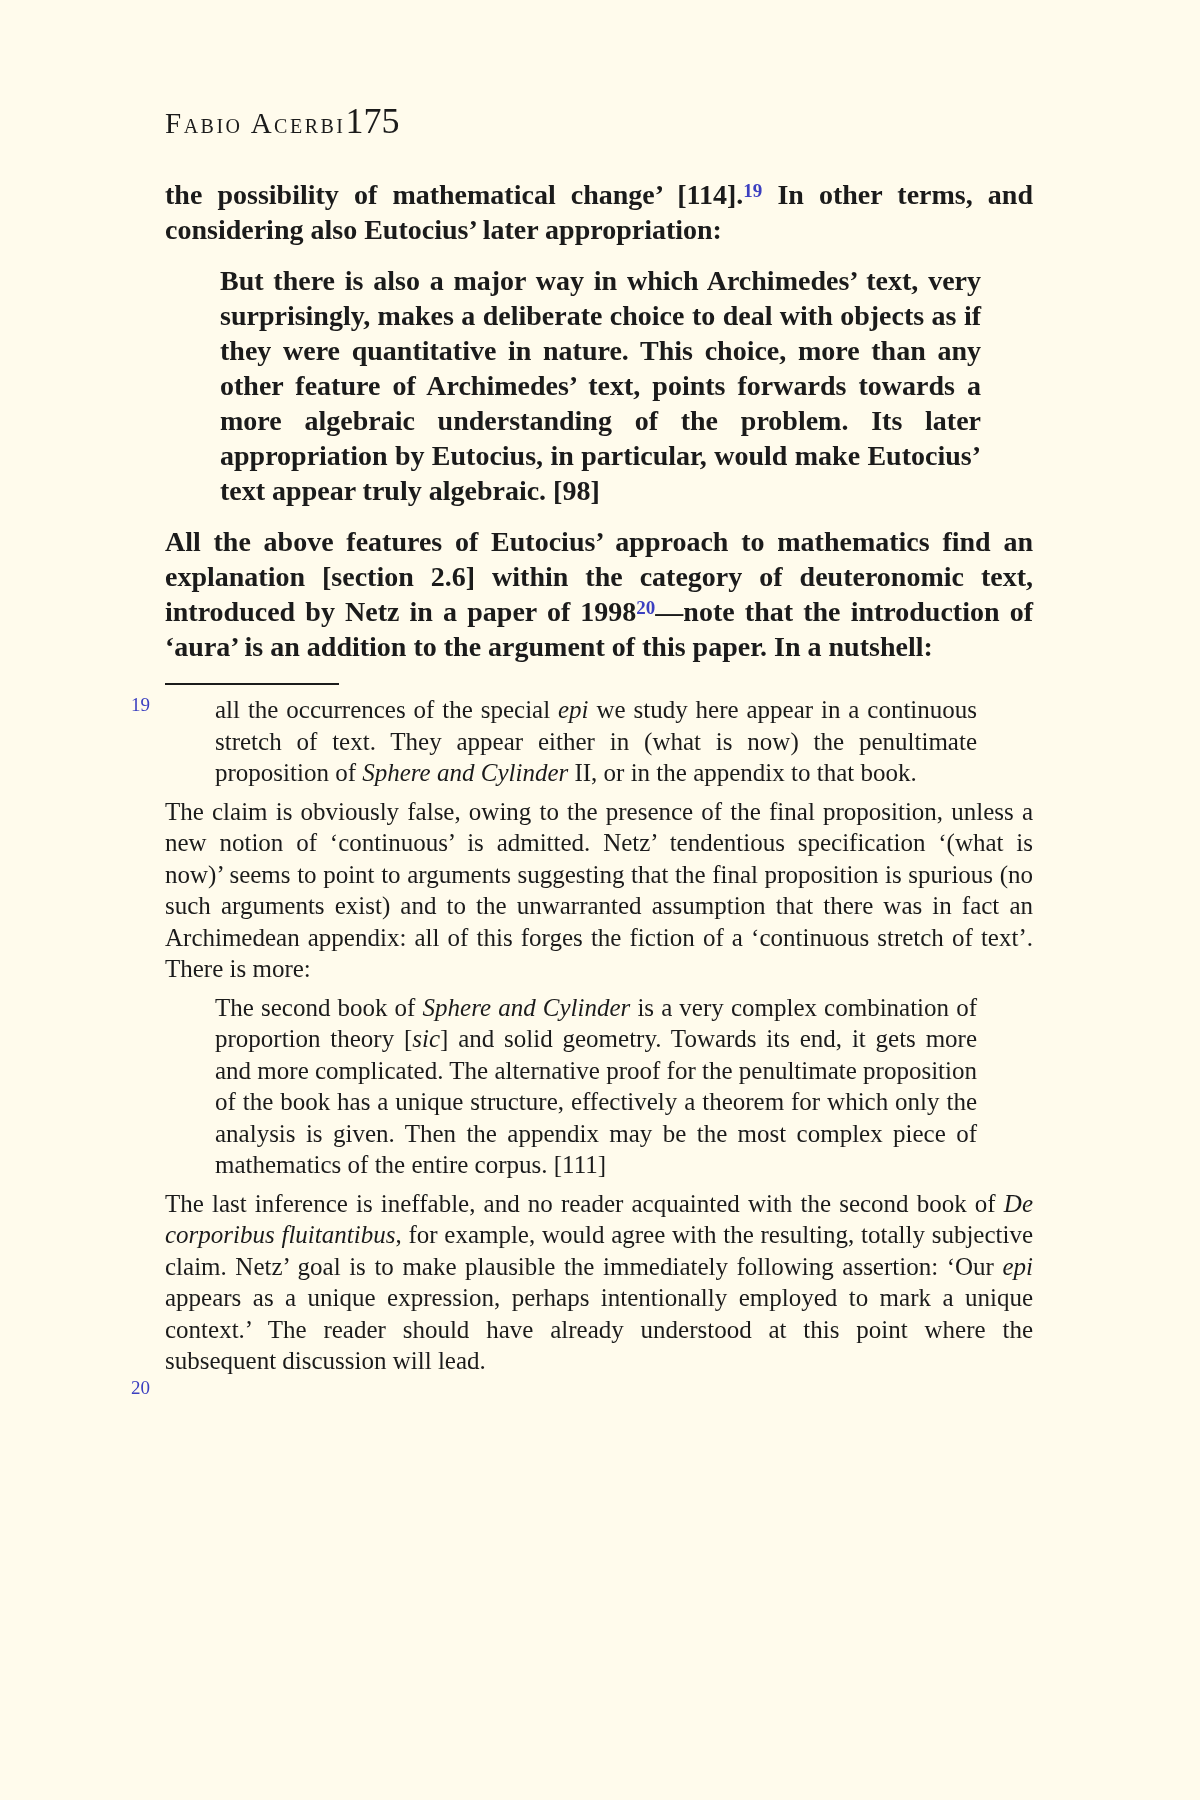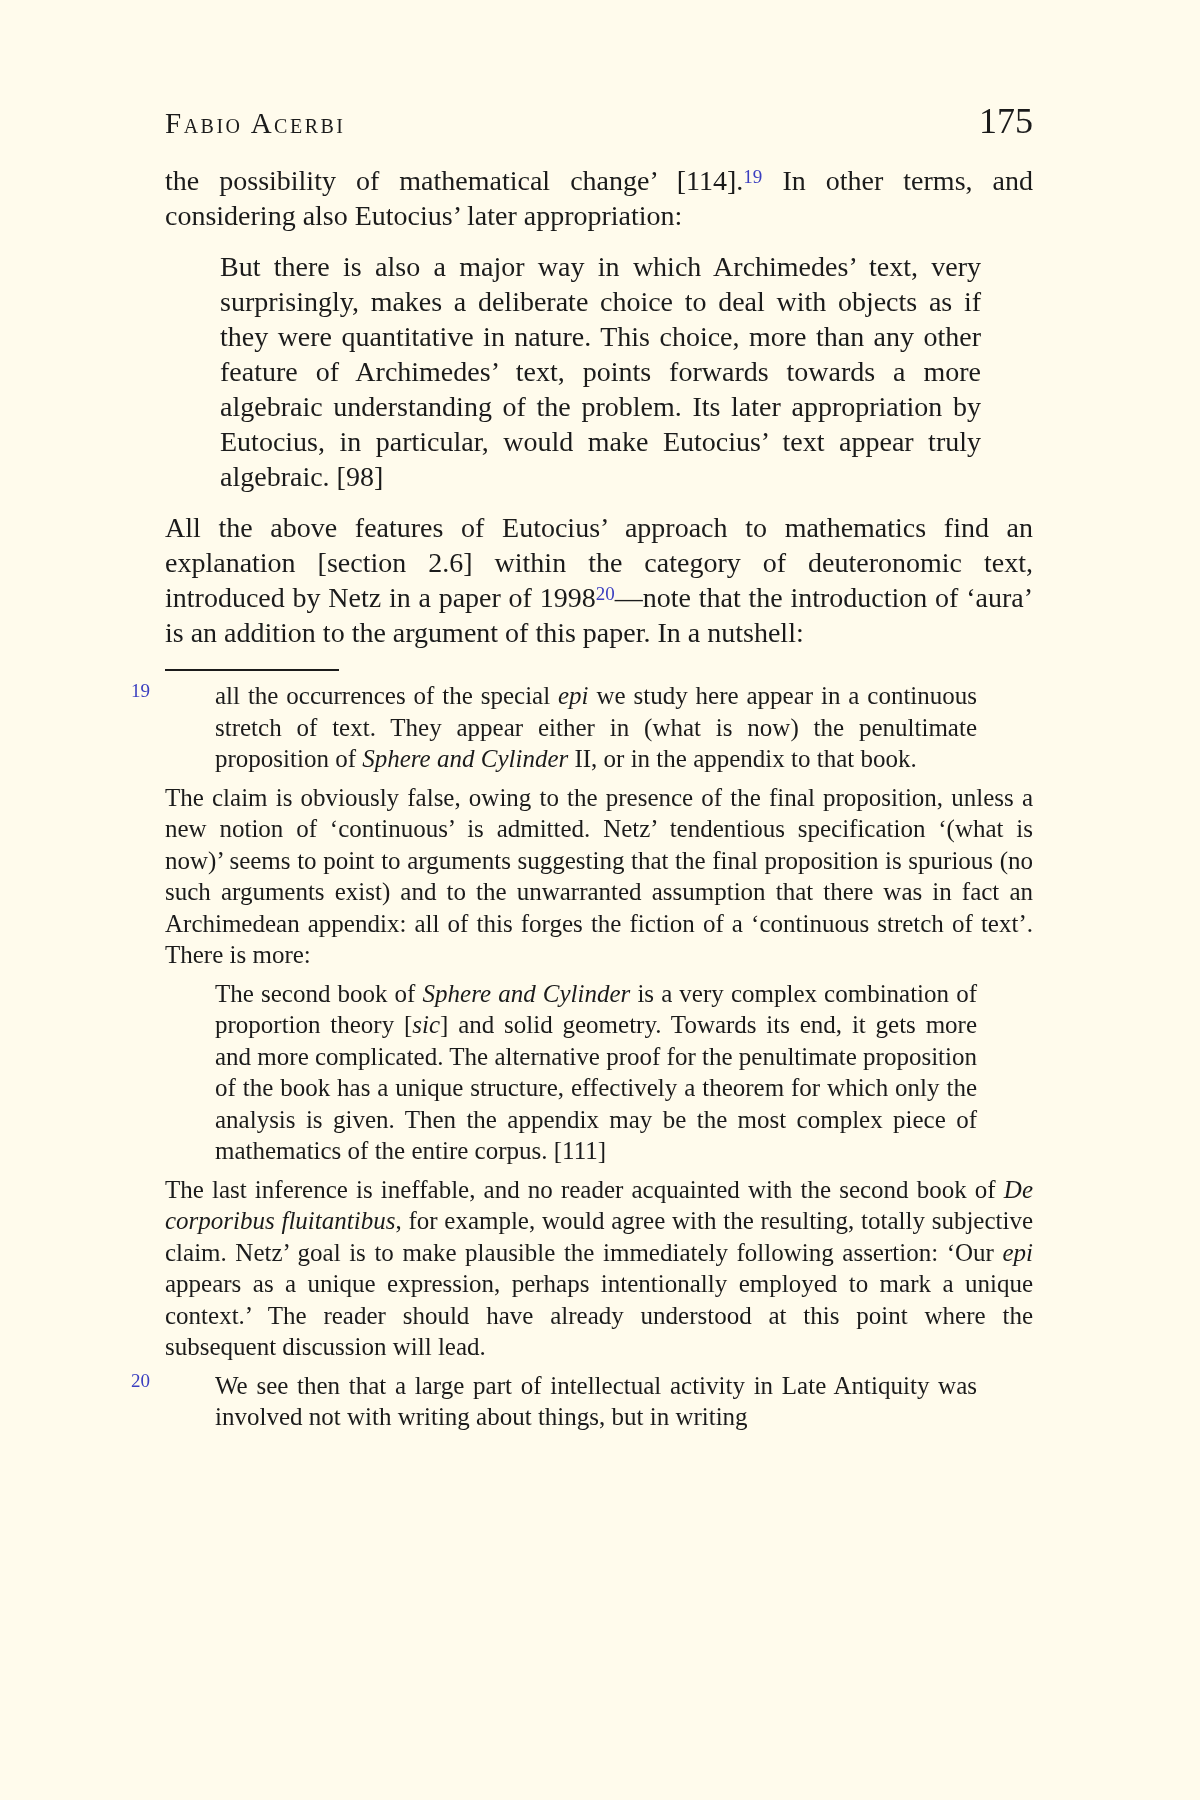--- a/index.html
+++ b/index.html
@@ -22,37 +22,36 @@
     overflow: hidden;
   }
   .column {
     position: absolute;
     left: 165px;
     top: 100px;
     width: 868px;
   }
   .page-header {
     display: flex;
-    justify-content: space-between;
     align-items: baseline;
-    gap: 15px;
   }
   .author {
     font-variant: small-caps;
     font-size: 29px;
     letter-spacing: 2.5px;
   }
   .pageno {
     font-size: 36px;
   }
   .body-text {
-    margin-top: 21px;
+    margin-top: 35px;
     font-size: 28px;
     line-height: 35px;
     text-align: justify;
+    font-weight: bold;
   }
   .body-text .p { margin: 0; }
   .body-text .q {
     margin: 16px 52px 16px 55px;
   }
   .fn-rule {
     margin-top: 19px;
     width: 174px;
     height: 0;
     border-top: 2px solid var(--ink);
@@ -110,18 +109,17 @@
     <div class="footnotes" id="footnotes">
         <div class="footnote">
           <span class="fn-marker">19</span>
           <div class="q"><span>all the occurrences of the special </span><i>epi</i><span> we study here appear in a continuous stretch of text.  They appear either in (what is now) the penultimate proposition of </span><i>Sphere and Cylinder</i><span> II, or in the appendix to that book.</span></div>
           <div class="p"><span>The claim is obviously false, owing to the presence of the final proposition, unless a new notion of ‘continuous’ is admitted.  Netz’ tendentious specification ‘(what is now)’ seems to point to arguments suggesting that the final proposition is spurious (no such arguments exist) and to the unwarranted assumption that there was in fact an Archimedean appendix:  all of this forges the fiction of a ‘continuous stretch of text’.  There is more:</span></div>
           <div class="q"><span>The second book of </span><i>Sphere and Cylinder</i><span> is a very complex combination of proportion theory [</span><i>sic</i><span>] and solid geometry.  Towards its end, it gets more and more complicated.  The alternative proof for the penultimate proposition of the book has a unique structure, effectively a theorem for which only the analysis is given.  Then the appendix may be the most complex piece of mathematics of the entire corpus. [111]</span></div>
           <div class="p"><span>The last inference is ineffable, and no reader acquainted with the second book of </span><i>De corporibus fluitantibus</i><span>, for example, would agree with the resulting, totally subjective claim.  Netz’ goal is to make plausible the immediately following assertion: ‘Our </span><i>epi</i><span> appears as a unique expression, perhaps intentionally employed to mark a unique context.’ The reader should have already understood at this point where the subsequent discussion will lead.</span></div>
         </div>
         <div class="footnote">
           <span class="fn-marker">20</span>
-          <div class="q"><span>We see then that a large part of intellectual activity in Late Antiquity was involved not with writing about things, but in writing</span></div>
         </div>
       </div>
 
   </div>
 </div>
 
 </body></html>

